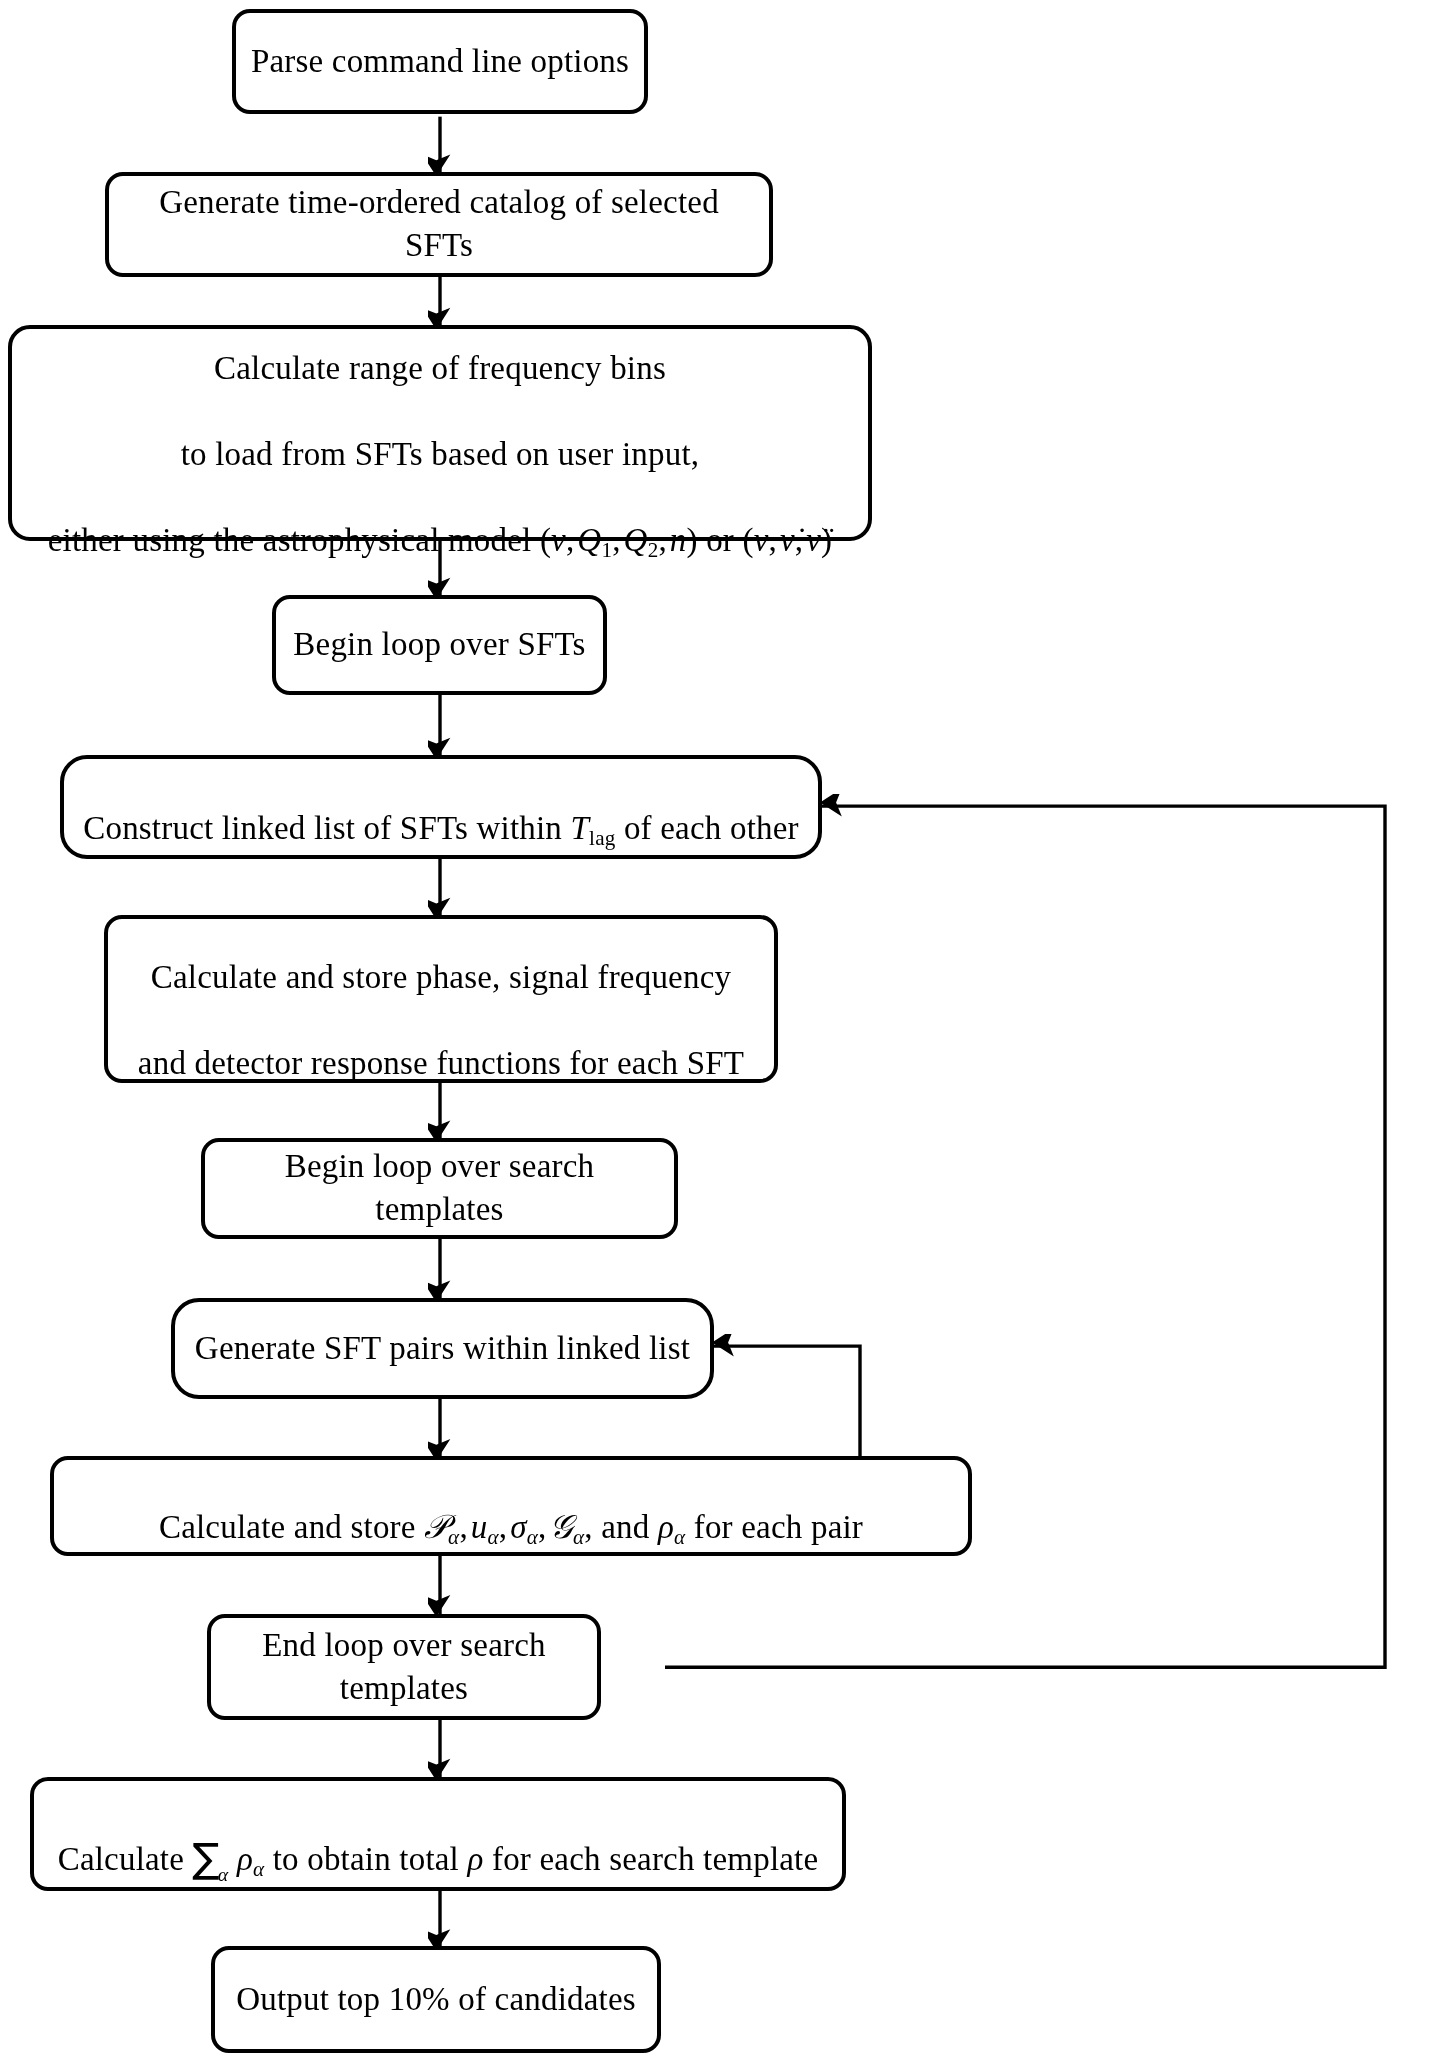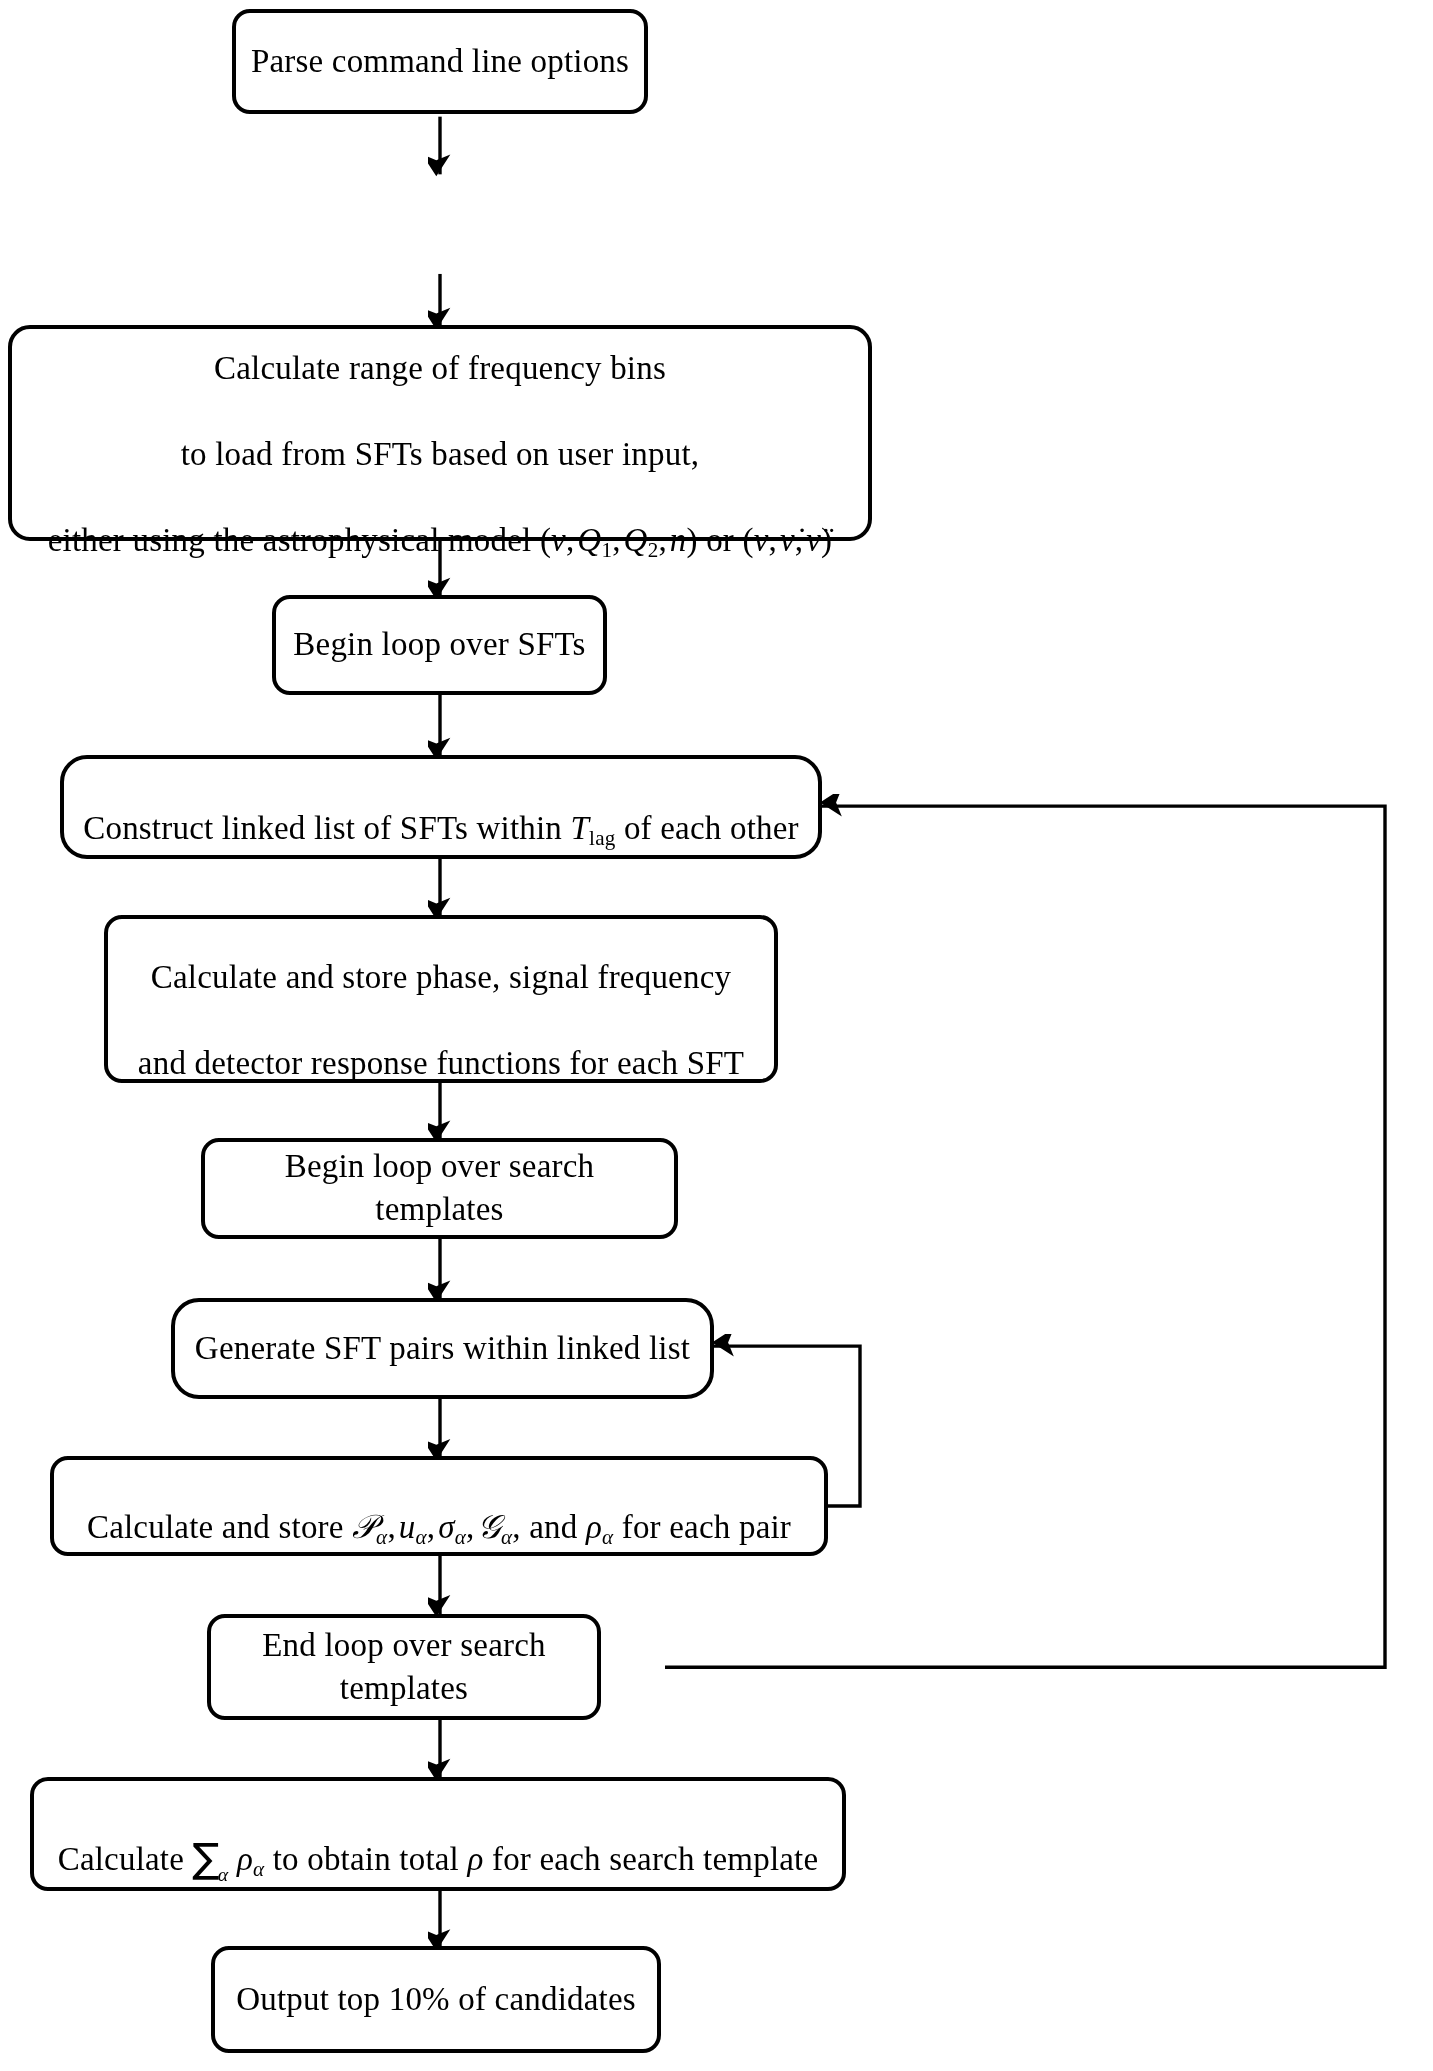--- a/index.html
+++ b/index.html
@@ -99,20 +99,23 @@
 
     <path d="M 828 1506.0626582278483 L 860 1506.0626582278483 L 860 1346.15 L 714 1346.15" stroke="#000000" stroke-width="3.4" fill="none" marker-end="url(#arrow)"></path>
 
     <path d="M 665 1667.2860759493672 L 1385 1667.2860759493672 L 1385 806.117088607595 L 822 806.117088607595" stroke="#000000" stroke-width="3.4" fill="none" marker-end="url(#arrow)"></path>
   </svg>
 
   <div class="node" style="left: 232px; top: 9.17532px; width: 416px; height: 104.861px; justify-content: center;">
     <span class="txt">Parse command line options</span>
   </div>
 
+  <div class="node" style="left: 105px; top: 171.709px; width: 668px; height: 104.861px;">
+    <span class="txt">Generate time-ordered catalog of selected SFTs</span>
+  </div>
 
   <div class="node" style="left: 8px; top: 325.068px; width: 864px; height: 216.275px; border-radius: 22px;">
     <span class="txt">
       <span>Calculate range of frequency bins</span><br>
       <span>to load from SFTs based on user input,</span><br>
       <span>either using the astrophysical model </span><span>(<span class="mi">ν</span>, <span class="mi">Q</span><sub class="rm-sub">1</sub>, <span class="mi">Q</span><sub class="rm-sub">2</sub>, <span class="mi">n</span>)</span><span> or </span><span>(<span class="mi">ν</span>, <span class="mi">ν̇</span>, <span class="mi">ν̈</span>)</span>
     </span>
   </div>
 
   <div class="node" style="left: 272px; top: 595.085px; width: 335px; height: 99.6177px; text-align: center;">
@@ -133,21 +136,21 @@
   </div>
 
   <div class="node" style="left: 201px; top: 1137.74px; width: 477px; height: 100.928px;">
     <span class="txt">Begin loop over search templates</span>
   </div>
 
   <div class="node" style="left: 171px; top: 1297.65px; width: 543px; height: 100.928px; border-radius: 28px;">
     <span class="txt">Generate SFT pairs within linked list</span>
   </div>
 
-  <div class="node" style="left: 50px; top: 1456.25px; width: 778px; height: 99.6177px;">
+  <div class="node" style="left: 50px; top: 1456.25px; width: 922px; height: 99.6177px;">
     <span class="txt">
       <span>Calculate and store </span><span><span class="mcal">𝒫</span><sub class="mi">α</sub>, <span class="mi">u</span><sub class="mi">α</sub>, <span class="mi">σ</span><sub class="mi">α</sub>, <span class="mcal">𝒢</span><sub class="mi">α</sub>, and <span class="mi">ρ</span><sub class="mi">α</sub></span><span> for each pair</span>
     </span>
   </div>
 
   <div class="node" style="left: 207px; top: 1613.54px; width: 394px; height: 106.172px;">
     <span class="txt">End loop over search templates</span>
   </div>
 
   <div class="node" style="left: 30px; top: 1777.39px; width: 816px; height: 114.036px;">

